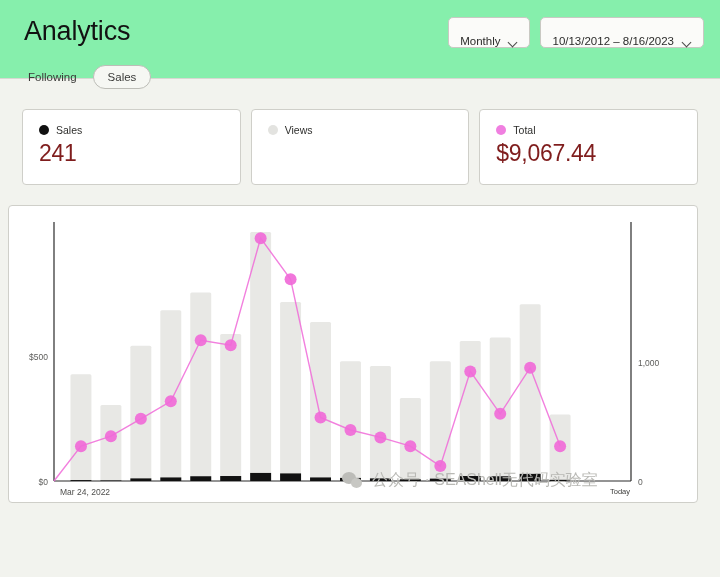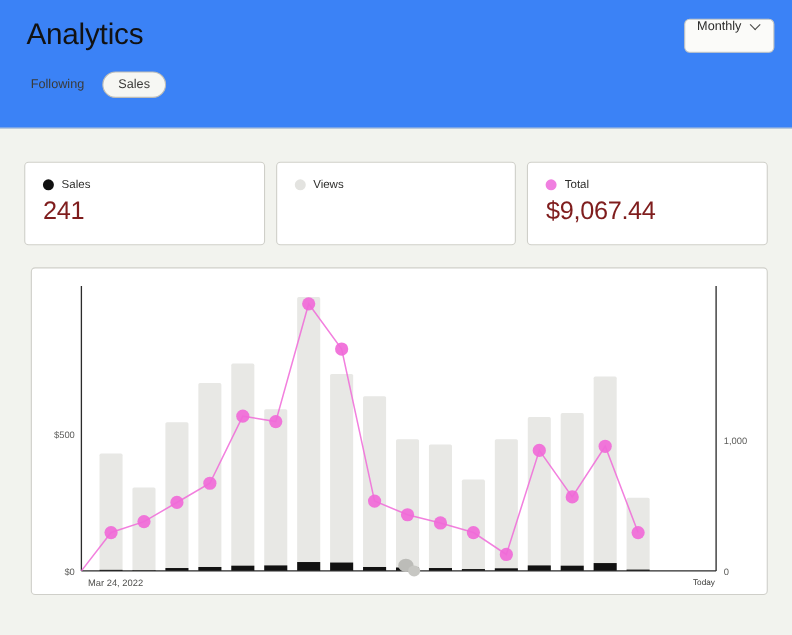--- a/index.html
+++ b/index.html
@@ -11,22 +11,22 @@
     height: 577px;
     background: #f2f3ee;
     font-family: "Liberation Sans", sans-serif;
     color: #1c1c1c;
     overflow: hidden;
   }
 
   
   .header {
     position: relative;
-    height: 117px;
-    background: #3b82f6;
+    height: 79px;
+    background: #86efac;
     border-bottom: 1px solid #d8d8d2;
     box-sizing: border-box;
   }
   .page-title {
     position: absolute;
     left: 24px;
     top: 16px;
     font-size: 27px;
     letter-spacing: -0.2px;
     color: #121212;
@@ -57,21 +57,21 @@
   .controls {
     position: absolute;
     right: 16px;
     top: 17px;
     display: flex;
     gap: 10px;
     align-items: center;
   }
   .control {
     display: flex;
-    align-items: flex-start;
+    align-items: flex-end;
     gap: 9px;
     background: #fbfbf9;
     border: 1px solid #c9c9c3;
     border-radius: 5px;
     height: 31px;
     padding: 0 11px;
     font-size: 11.5px;
     color: #2b2b2a;
     cursor: pointer;
     box-sizing: border-box;
@@ -135,21 +135,21 @@
   }
   .kpi-value {
     font-size: 23px;
     color: #7f1d1d;
     letter-spacing: -0.3px;
     line-height: 1.1;
   }
 
   
   .chart-card {
-    margin: 20px 22px 0 28px;
+    margin: 20px 22px 0 8px;
     background: #ffffff;
     border: 1px solid #cfcfc9;
     border-radius: 4px;
     height: 298px;
     position: relative;
     box-sizing: border-box;
     overflow: hidden;
   }
   .chart-svg {
     display: block;
@@ -188,20 +188,24 @@
   <div class="page-title">Analytics</div>
 
   <div class="tabs">
     <div class="tab">Following</div>
     <div class="tab pill">Sales</div>
   </div>
 
   <div class="controls">
     <div class="control">
       <span>Monthly</span>
+      <span class="chev"></span>
+    </div>
+    <div class="control">
+      <span>10/13/2012 – 8/16/2023</span>
       <span class="chev"></span>
     </div>
   </div>
 </div>
 
 <div class="content">
 
   <div class="kpi-row">
     <div class="kpi-card">
       <div class="kpi-head">
@@ -296,16 +300,17 @@
         <text x="320" y="309" font-size="9" fill="#bdbdb9" font-family="&quot;Liberation Sans&quot;, sans-serif">Views</text>
         <circle cx="383" cy="305.5" r="5" fill="#f06ad8" opacity="0.35"></circle>
         <text x="394" y="309" font-size="9" fill="#bdbdb9" font-family="&quot;Liberation Sans&quot;, sans-serif">Total</text>
       </svg>
 
     <div class="watermark">
       <span class="wm-icon">
         <span class="b1"></span>
           <span class="b2"></span>
       </span>
+      <span>公众号 · SEAShell无代码实验室</span>
     </div>
   </div>
 
 </div>
 
 </body></html>

